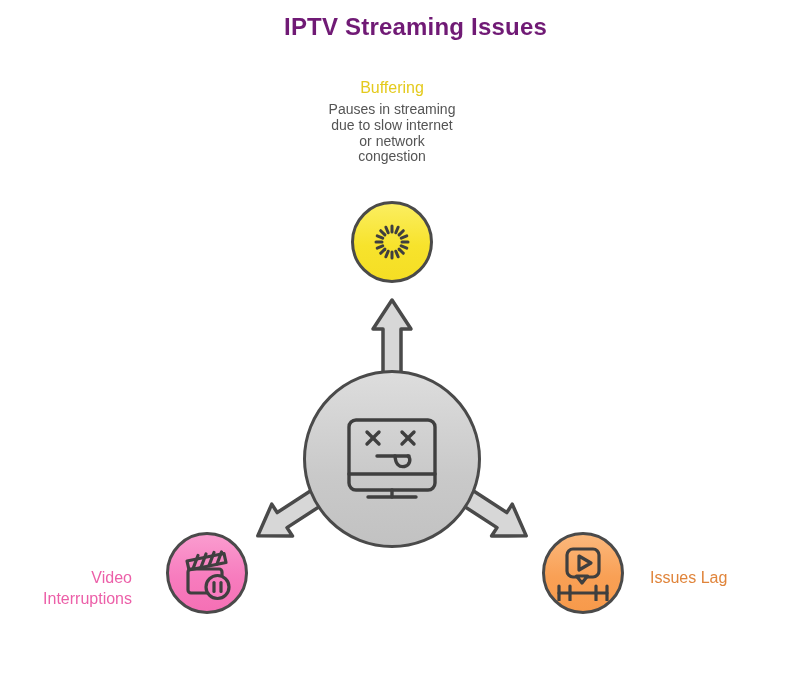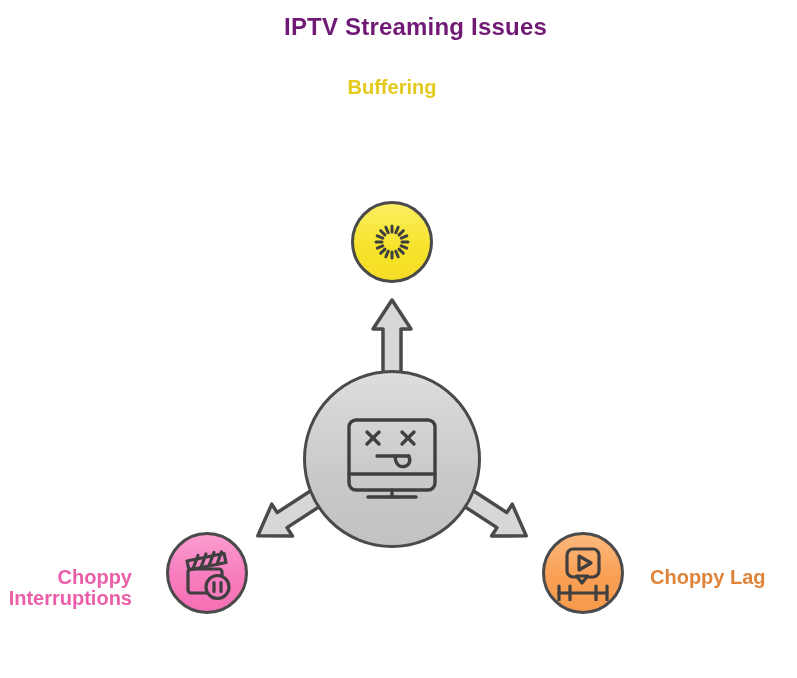--- a/index.html
+++ b/index.html
@@ -20,22 +20,22 @@
     left: 17px;
     width: 100%;
     text-align: center;
     font-size: 24px;
     font-weight: bold;
     color: #701a75;
     letter-spacing: 0.2px;
   }
 
   .node-label {
-    font-size: 20px;
-    font-weight: bold;
+    font-size: 16px;
+    font-weight: normal;
     line-height: 21px;
     white-space: pre-line;
   }
   .node-desc {
     font-size: 14px;
     line-height: 15.8px;
     color: #545454;
     white-space: pre-line;
   }
 
@@ -117,29 +117,33 @@
 </style>
 </head>
 <body>
 
 <div class="canvas">
 
   <h1 class="title">IPTV Streaming Issues</h1>
 
   <div class="text-top">
     <div class="node-label">Buffering</div>
+    <div class="node-desc">Pauses in streaming
+due to slow internet
+or network
+congestion</div>
   </div>
 
   <div class="text-left">
-    <div class="node-label">Choppy
+    <div class="node-label">Video
 Interruptions</div>
   </div>
 
   <div class="text-right">
-    <div class="node-label">Choppy Lag</div>
+    <div class="node-label">Issues Lag</div>
   </div>
 
   <svg class="arrow arrow-up" viewBox="0 0 44 90">
     <path d="M22 3 L41 32 L31 32 L31 88 L13 88 L13 32 L3 32 Z" fill="#d7d7d7" stroke="#4a4a4a" stroke-width="3.5" stroke-linejoin="round"></path>
   </svg>
   <svg class="arrow arrow-left" viewBox="0 0 44 90">
     <path d="M22 3 L41 32 L31 32 L31 88 L13 88 L13 32 L3 32 Z" fill="#d7d7d7" stroke="#4a4a4a" stroke-width="3.5" stroke-linejoin="round"></path>
   </svg>
   <svg class="arrow arrow-right" viewBox="0 0 44 90">
     <path d="M22 3 L41 32 L31 32 L31 88 L13 88 L13 32 L3 32 Z" fill="#d7d7d7" stroke="#4a4a4a" stroke-width="3.5" stroke-linejoin="round"></path>

